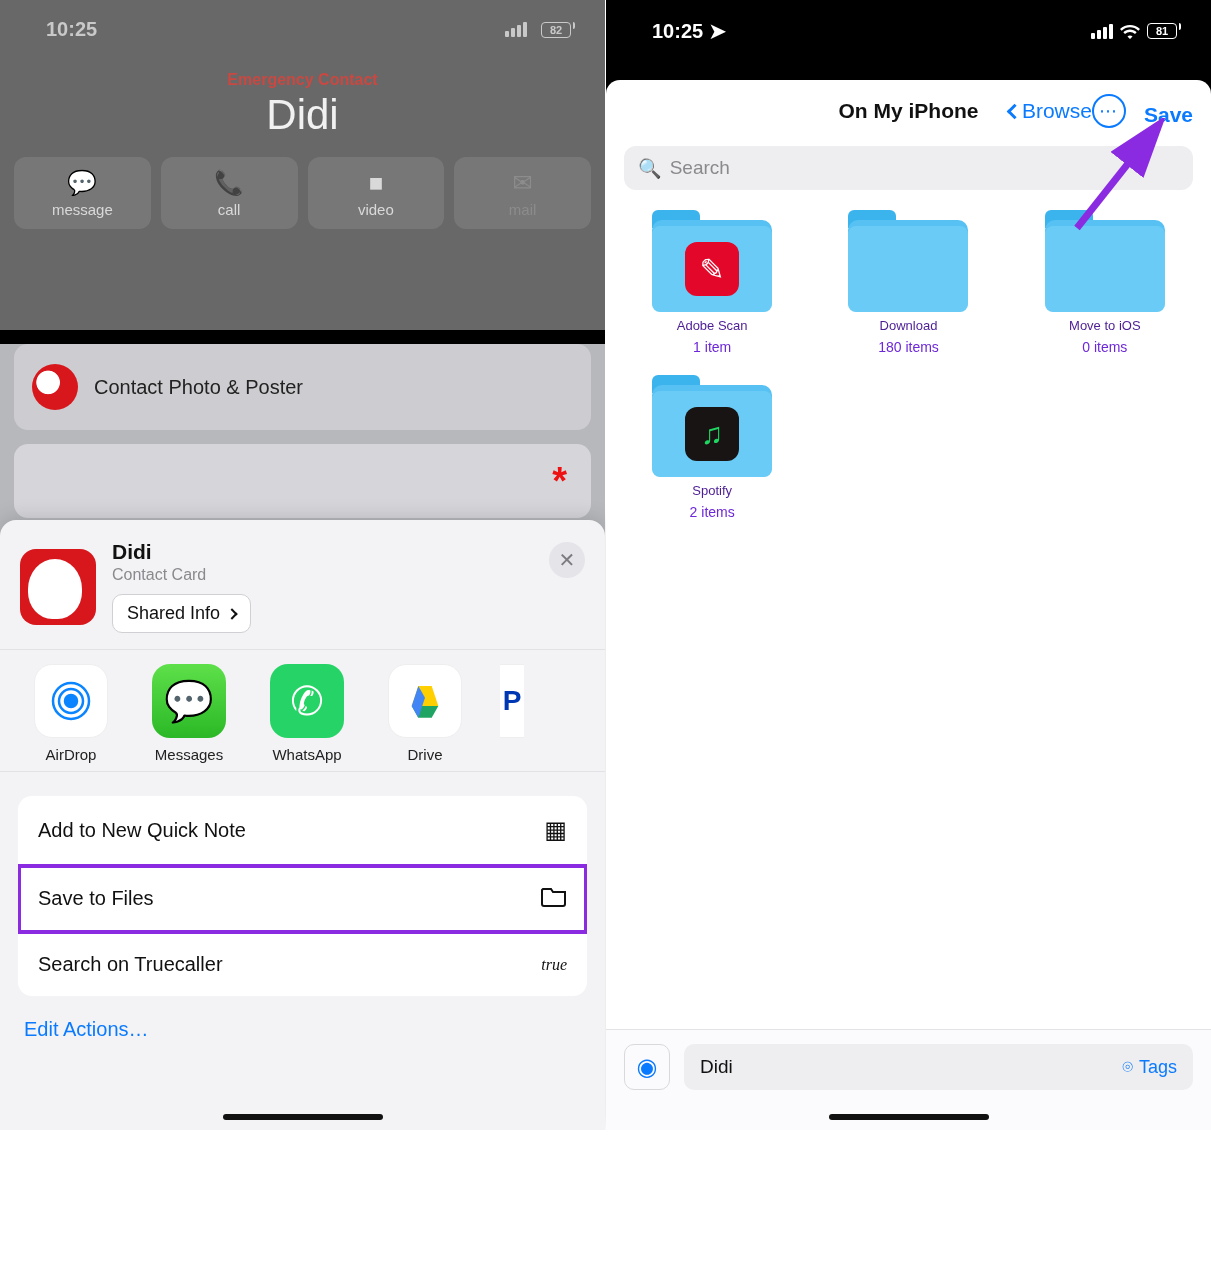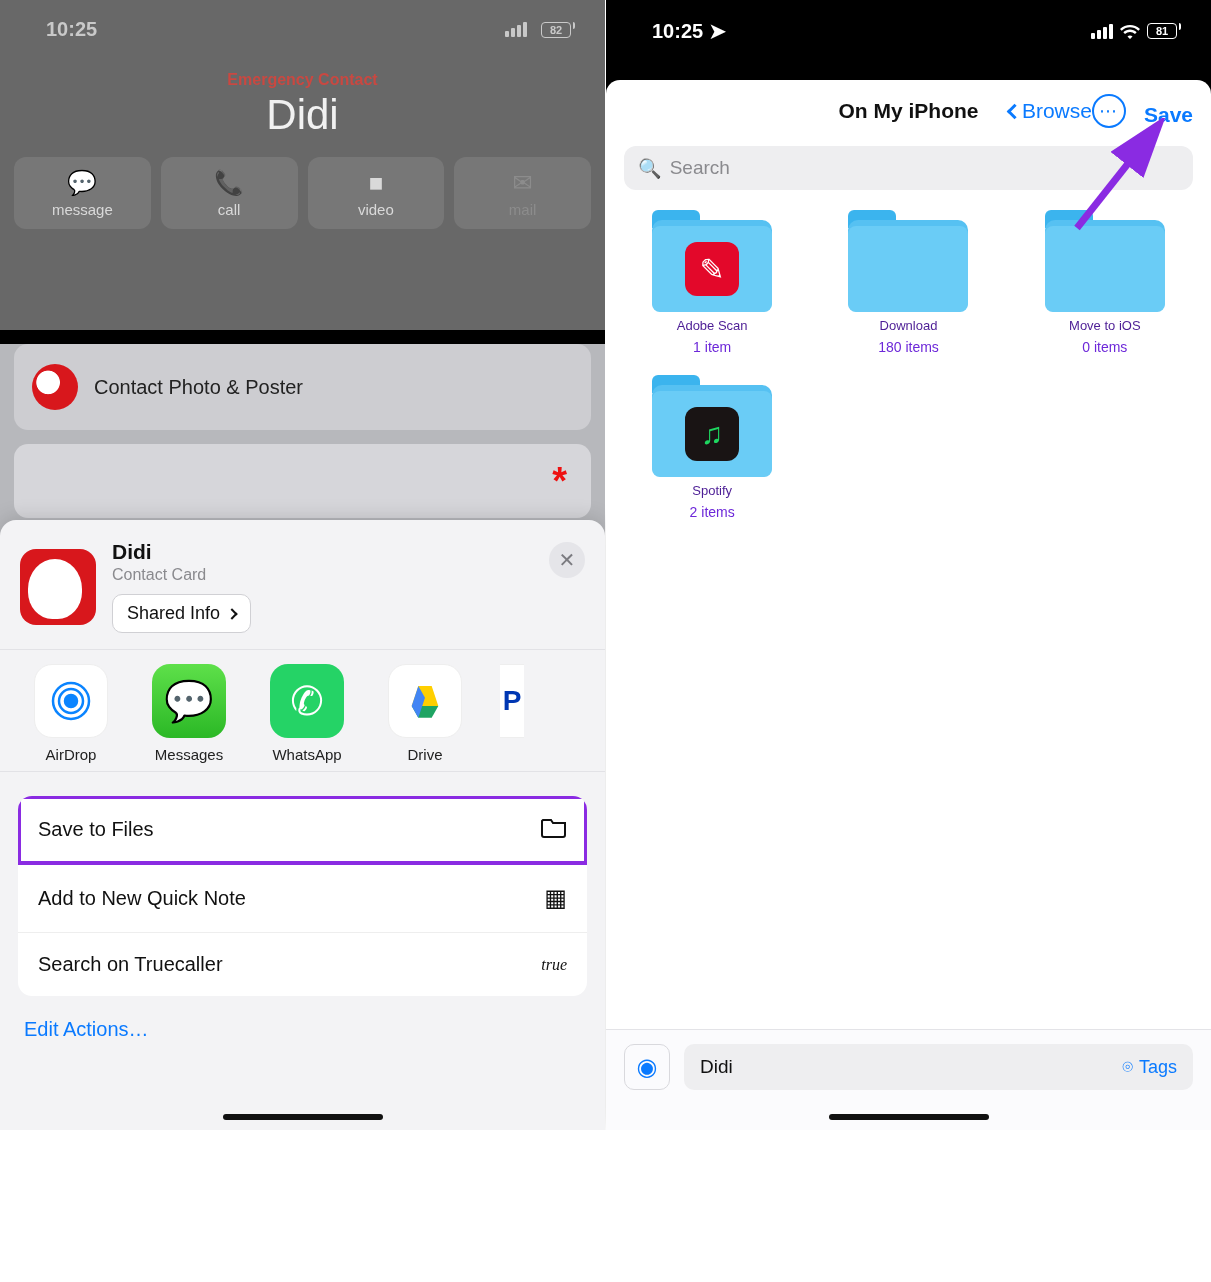--- a/index.html
+++ b/index.html
@@ -187,29 +187,29 @@
                 <polygon points="16,6 8,30 16,44 24,20" fill="#4285f4"></polygon>
               </svg>
             </div>
           <span>Drive</span>
         </div>
         <div class="app partial">
             <div class="tile">P</div>
           </div>
       </div>
       <div class="actions-list">
+        <div class="row">
+          <span>Add to New Quick Note</span>
+          <span style="font-size:24px;">▦</span>
+        </div>
         <div class="row hl">
           <span>Save to Files</span>
           <span><svg width="26" height="22" viewBox="0 0 26 22" fill="none" stroke="#111" stroke-width="2">
                 <path d="M2 4h8l2 3h12v12a2 2 0 0 1-2 2H3a2 2 0 0 1-2-2V5z"></path>
               </svg></span>
-        </div>
-        <div class="row">
-          <span>Add to New Quick Note</span>
-          <span style="font-size:24px;">▦</span>
         </div>
         <div class="row">
           <span>Search on Truecaller</span>
           <span style="font-style:italic;font-family:cursive;font-size:16px;">true</span>
         </div>
       </div>
       <div class="edit-actions">Edit Actions…</div>
       <div class="home-ind"></div>
     </div>
   </div>

